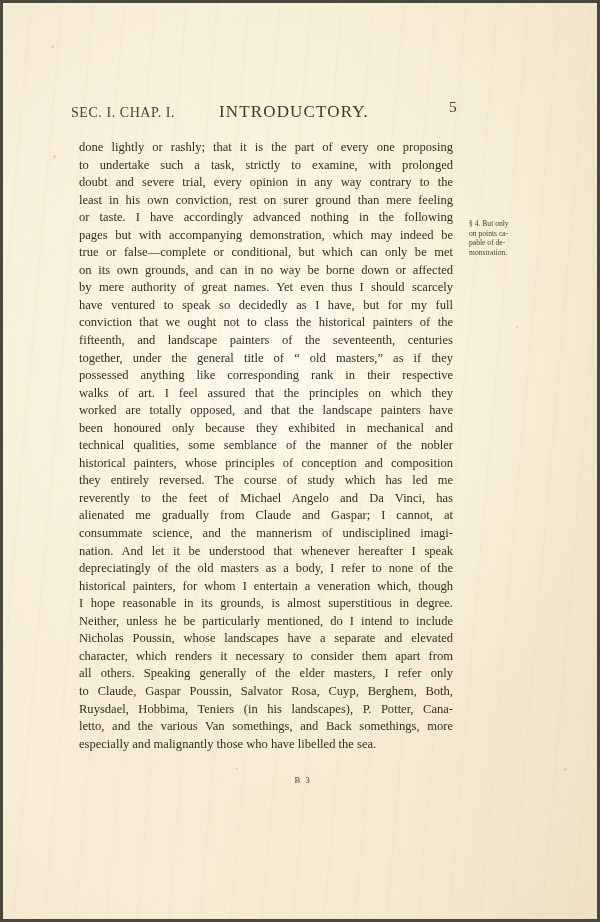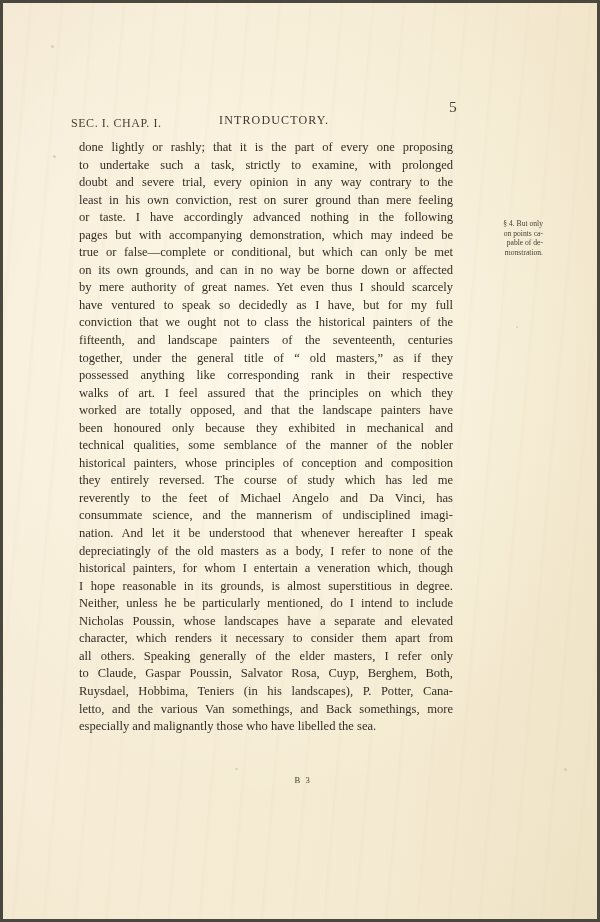--- a/index.html
+++ b/index.html
@@ -52,37 +52,36 @@
   .running-head {
     position: absolute;
     left: 68px;
     top: 100px;
     width: 390px;
     height: 16px;
   }
   .rh-sec {
     position: absolute;
     left: 0;
-    top: 13px;
-    font-size: 12px;
+    top: 2px;
+    font-size: 14px;
     letter-spacing: 0.55px;
     color: #463f33;
     font-variant: small-caps;
     text-transform: uppercase;
     white-space: nowrap;
   }
   .rh-title {
     position: absolute;
     left: 148px;
     top: -1px;
-    font-size: 12px;
+    font-size: 17px;
     letter-spacing: 1.15px;
     color: #3d372c;
     white-space: nowrap;
-    margin-top: 11px;
   }
   .rh-folio {
     position: absolute;
     left: 378px;
     top: -5px;
     font-size: 15.5px;
     color: #463f33;
   }
 
   
@@ -122,21 +121,21 @@
 
   
   .side-note {
     position: absolute;
     left: 466px;
     top: 216px;
     width: 74px;
     font-size: 7.6px;
     line-height: 9.6px;
     color: #453e32;
-    text-align: right;
+    text-align: left;
   }
   .side-note div { white-space: nowrap; }
 
   
   .signature {
     position: absolute;
     left: 0;
     top: 772px;
     width: 600px;
     text-align: center;
@@ -185,20 +184,21 @@
           <span class="ln"><span class="j">fifteenth, and landscape painters of the seventeenth, centuries</span></span>
           <span class="ln"><span class="j">together, under the general title of “ old masters,” as if they</span></span>
           <span class="ln"><span class="j">possessed anything like corresponding rank in their respective</span></span>
           <span class="ln"><span class="j">walks of art.   I feel assured that the principles on which they</span></span>
           <span class="ln"><span class="j">worked are totally opposed, and that the landscape painters have</span></span>
           <span class="ln"><span class="j">been honoured only because they exhibited in mechanical and</span></span>
           <span class="ln"><span class="j">technical qualities, some semblance of the manner of the nobler</span></span>
           <span class="ln"><span class="j">historical painters, whose principles of conception and composition</span></span>
           <span class="ln"><span class="j">they entirely reversed.   The course of study which has led me</span></span>
           <span class="ln"><span class="j">reverently to the feet of Michael Angelo and Da Vinci, has</span></span>
+          <span class="ln"><span class="j">alienated me gradually from Claude and Gaspar; I cannot, at</span></span>
           <span class="ln"><span class="j">consummate science, and the mannerism of undisciplined imagi-</span></span>
           <span class="ln"><span class="j">nation.   And let it be understood that whenever hereafter I speak</span></span>
           <span class="ln"><span class="j">depreciatingly of the old masters as a body, I refer to none of the</span></span>
           <span class="ln"><span class="j">historical painters, for whom I entertain a veneration which, though</span></span>
           <span class="ln"><span class="j">I hope reasonable in its grounds, is almost superstitious in degree.</span></span>
           <span class="ln"><span class="j">Neither, unless he be particularly mentioned, do I intend to include</span></span>
           <span class="ln"><span class="j">Nicholas Poussin, whose landscapes have a separate and elevated</span></span>
           <span class="ln"><span class="j">character, which renders it necessary to consider them apart from</span></span>
           <span class="ln"><span class="j">all others.   Speaking generally of the elder masters, I refer only</span></span>
           <span class="ln"><span class="j">to Claude, Gaspar Poussin, Salvator Rosa, Cuyp, Berghem, Both,</span></span>

